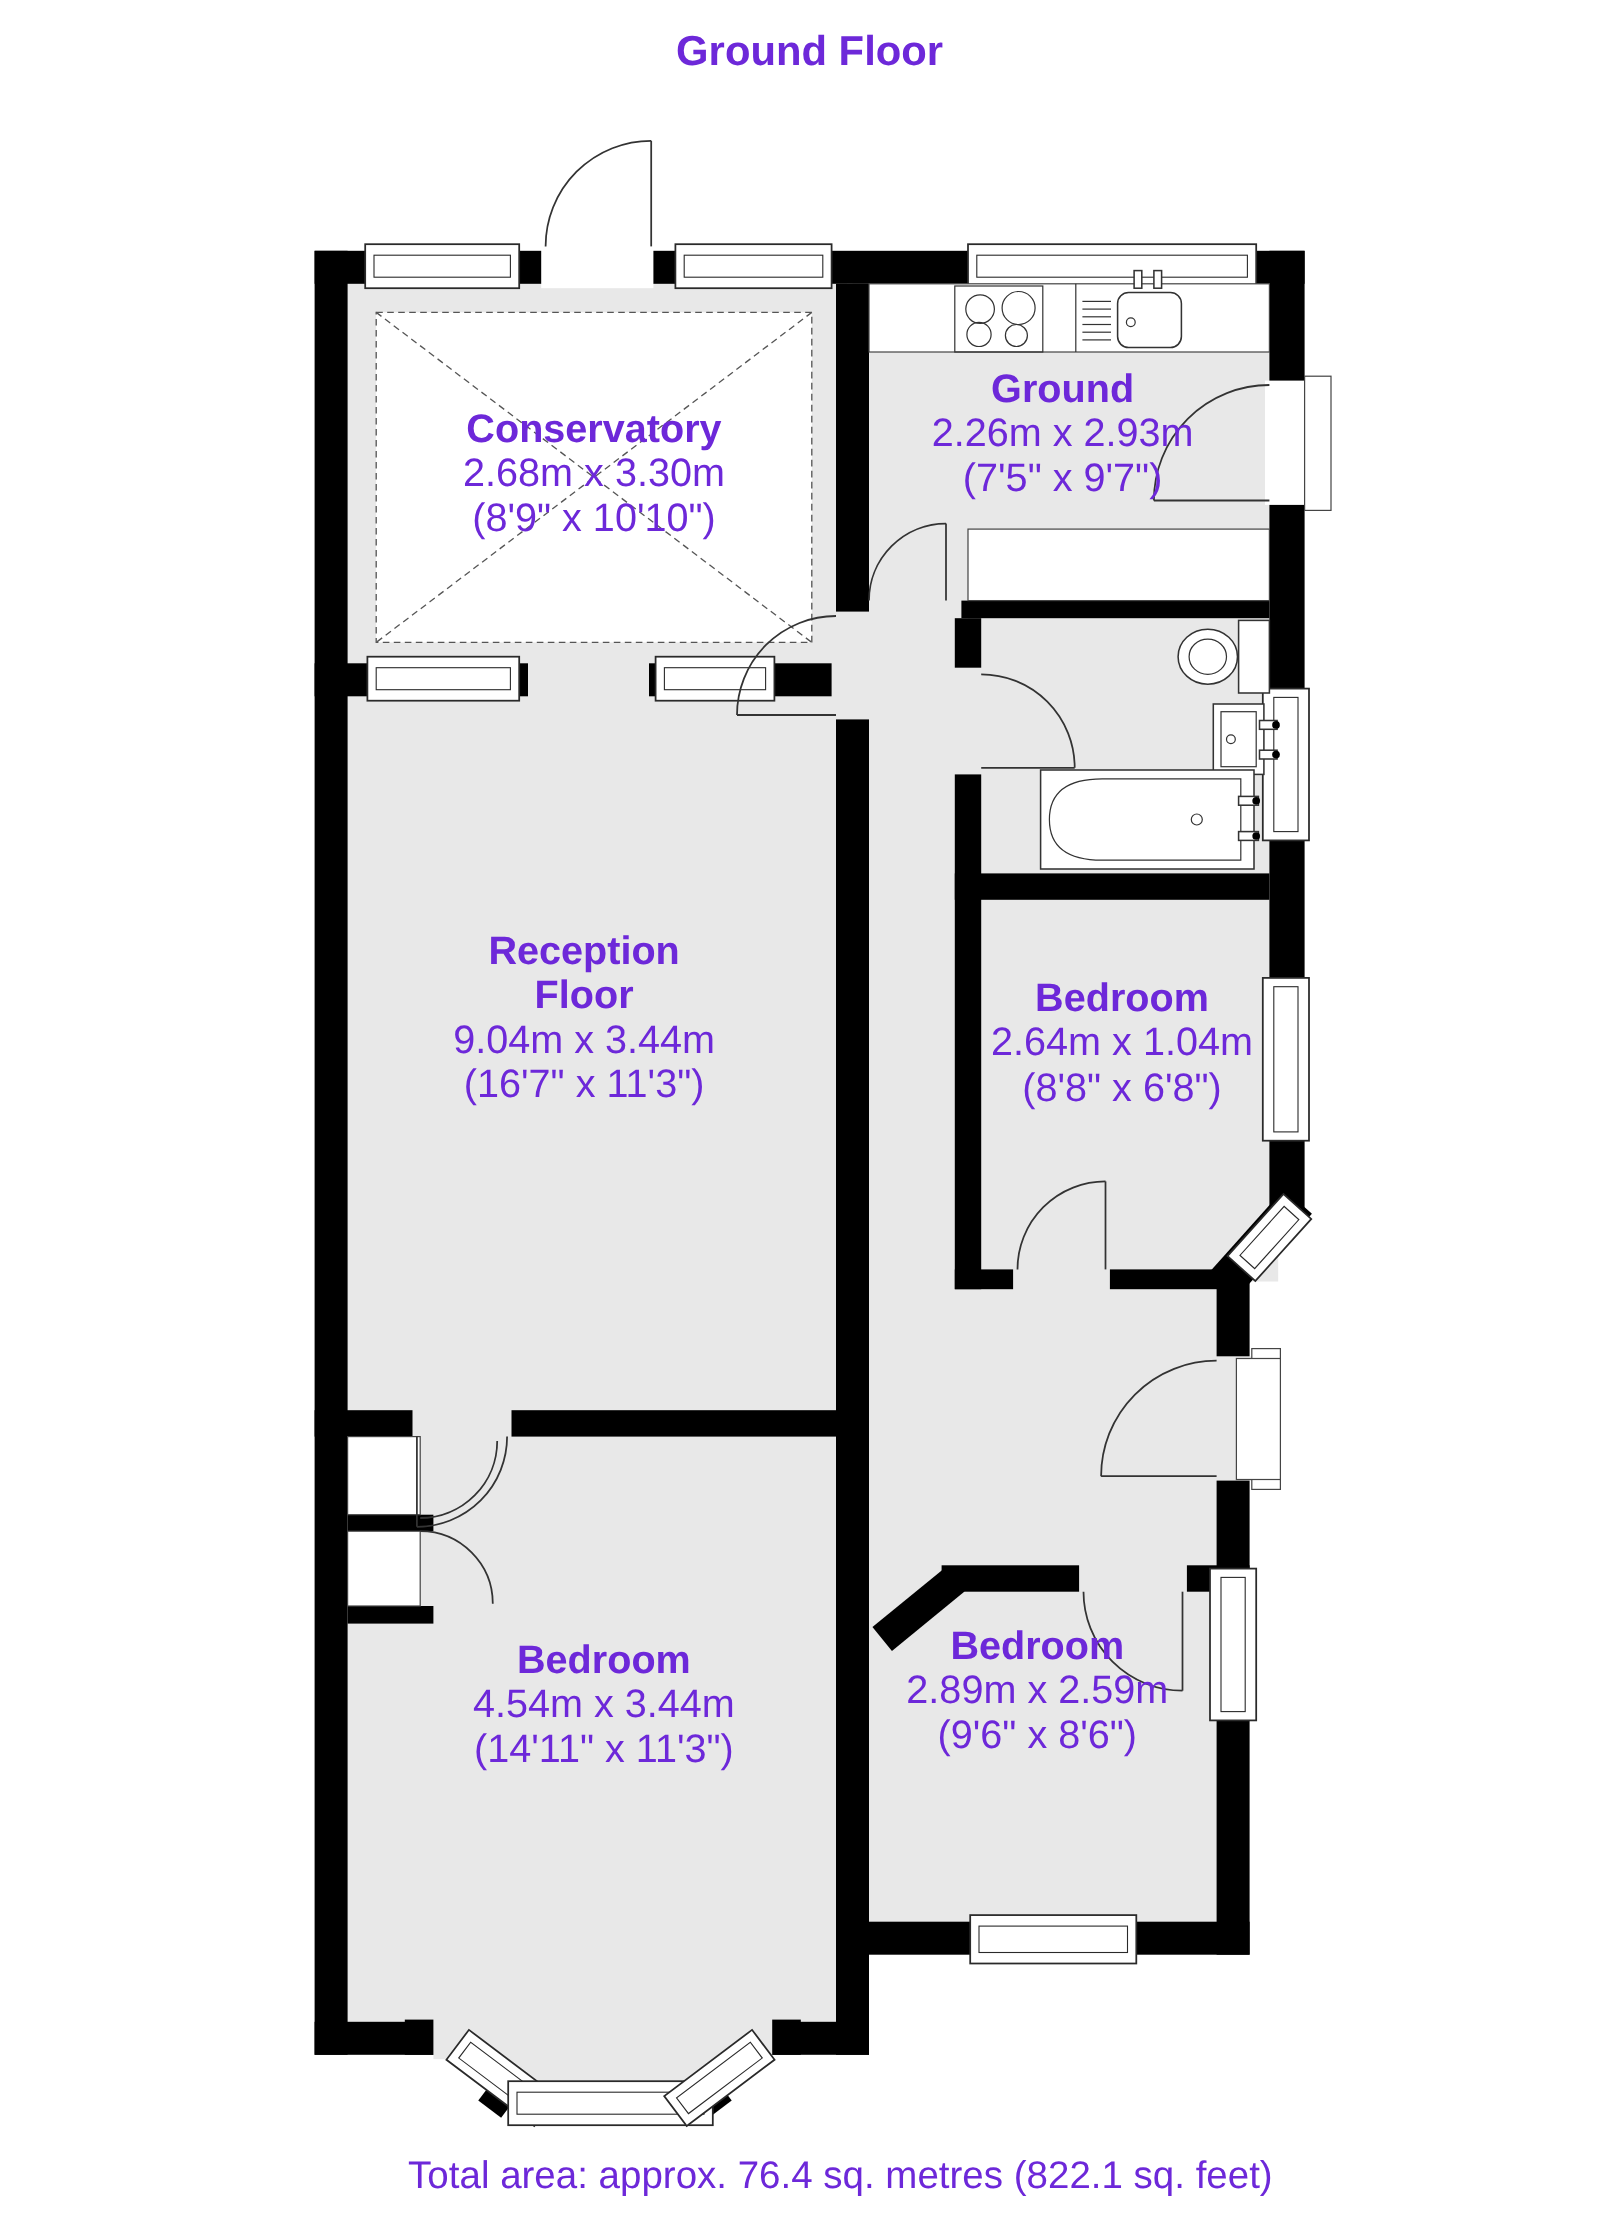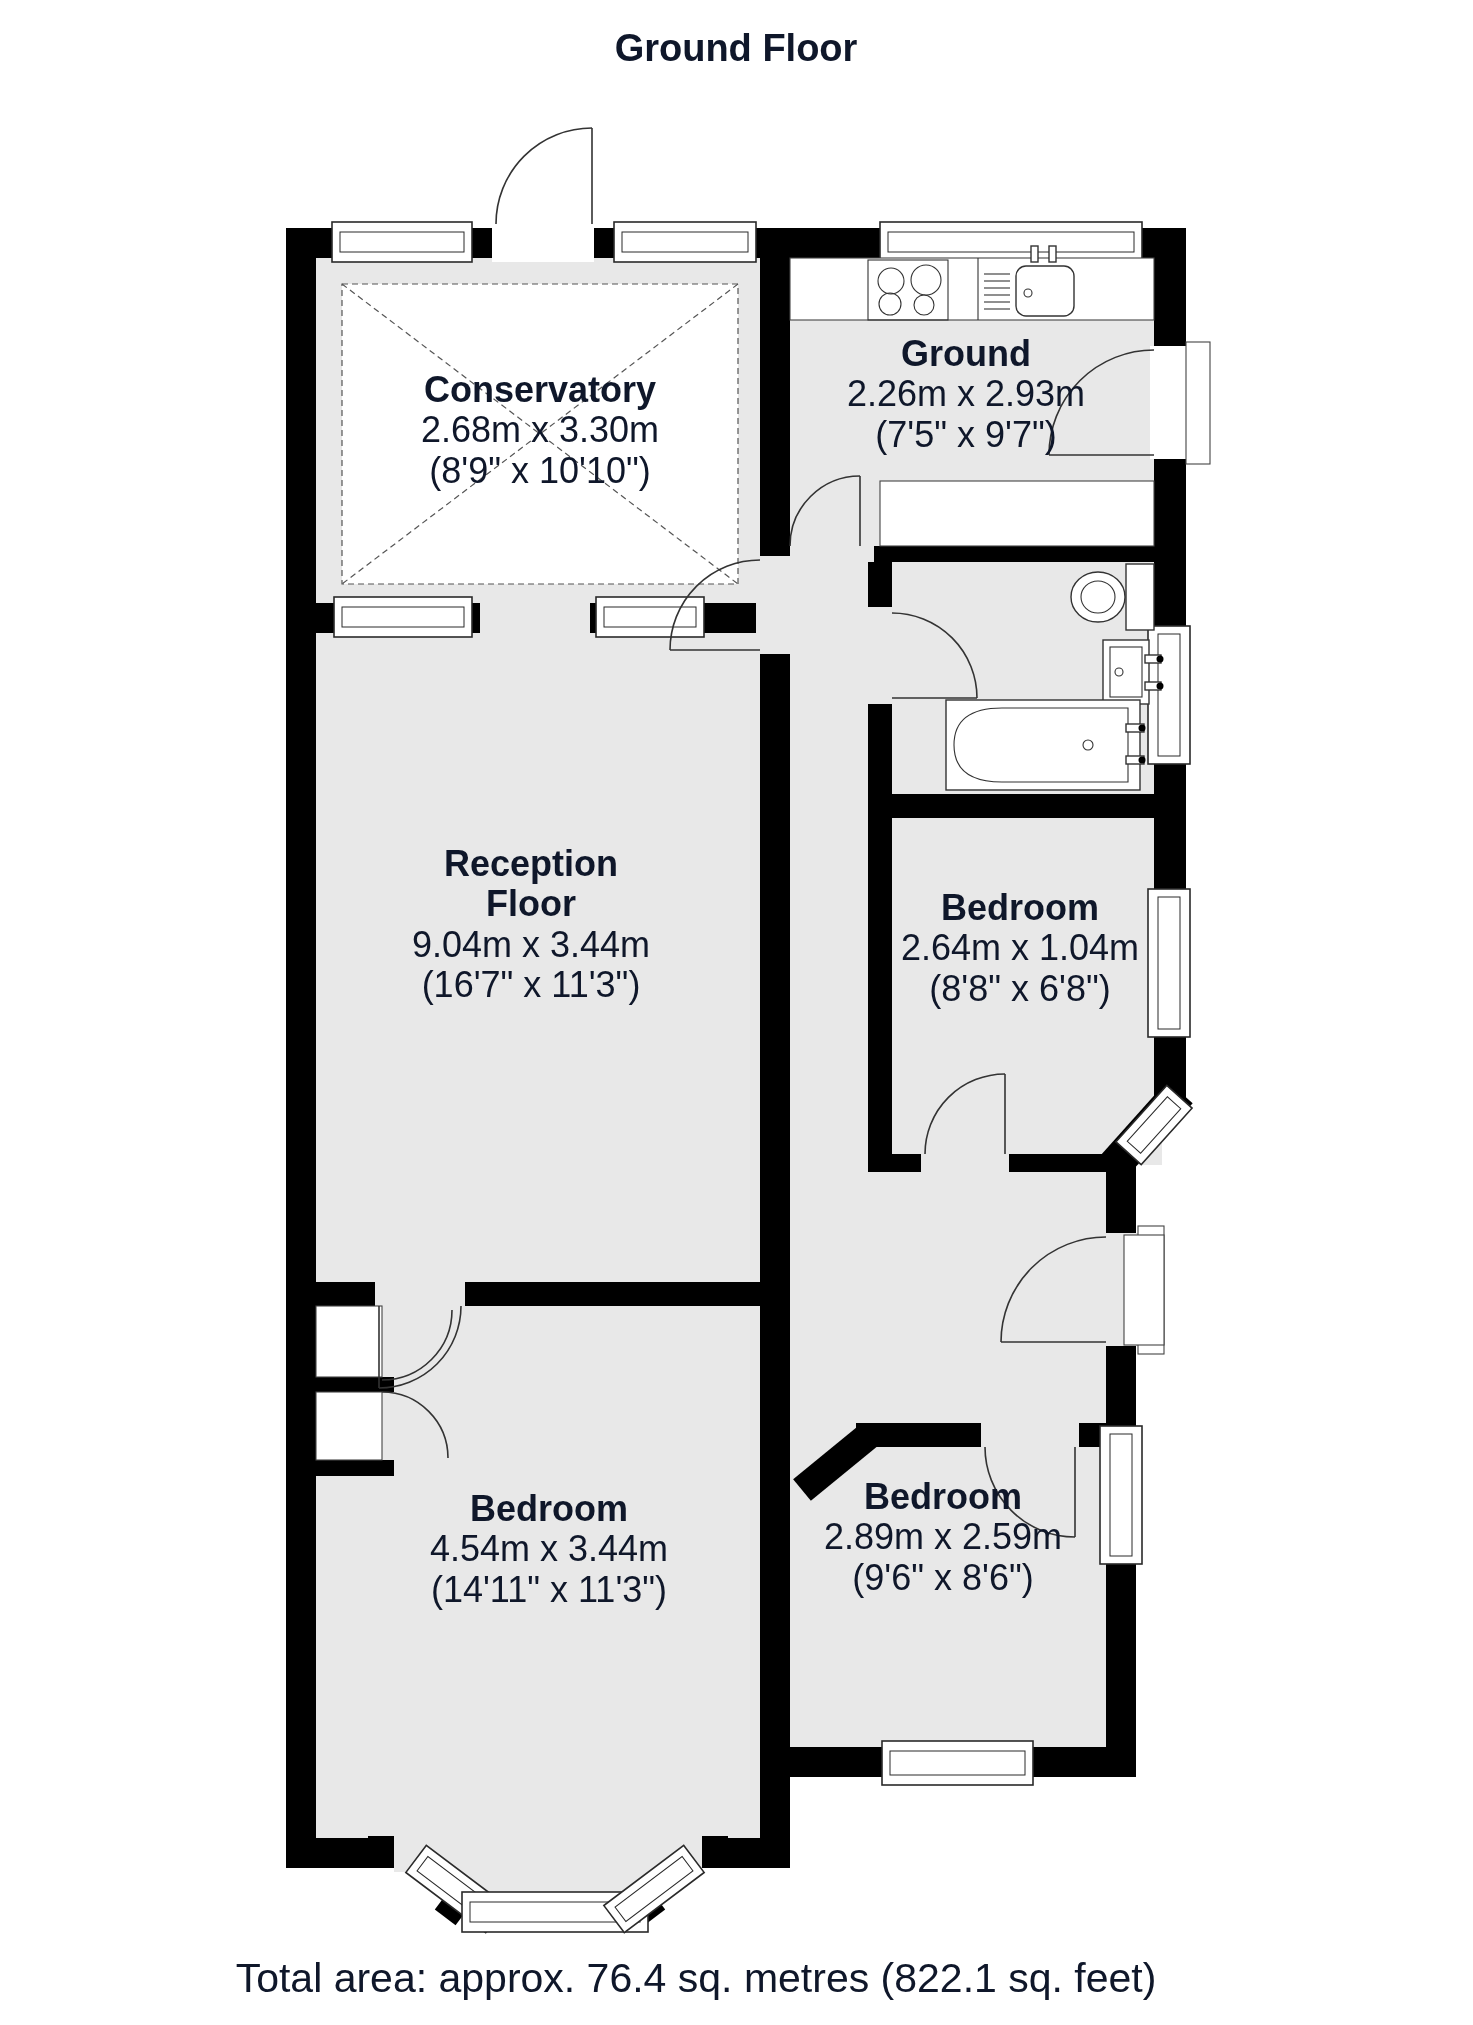--- a/index.html
+++ b/index.html
@@ -1,36 +1,36 @@
 <!DOCTYPE html>
 <html style="--wall: #000000; --room: #e8e8e8; --bg: #ffffff;"><head>
 <meta charset="utf-8">
 <style>
   html,body{margin:0;padding:0;background:#fff;}
   .canvas{position:relative;width:1473px;height:2025px;background:var(--bg,#fff);
-          font-family:"Liberation Sans",sans-serif;color:#0f172a;overflow:hidden;}
+          font-family:"Liberation Sans",sans-serif;color:#6d28d9;overflow:hidden;}
   svg{position:absolute;left:0;top:0;}
   .wall{fill:var(--wall,#000);}
   .wall-line{stroke:var(--wall,#000);}
   .room{fill:var(--room,#e8e8e8);}
   .open{fill:#fff;}
   .gopen{fill:var(--room,#e8e8e8);}
   .win{fill:#fff;stroke:#2a2a2a;stroke-width:1.6;}
   .wini{fill:none;stroke:#2a2a2a;stroke-width:1;}
   .arc{fill:none;stroke:#333;stroke-width:1.6;}
   .fix{fill:#fff;stroke:#333;stroke-width:1.4;}
   .fixl{fill:none;stroke:#333;stroke-width:1.1;}
   .dashr{fill:#fff;stroke:#555;stroke-width:1.2;stroke-dasharray:6 4;}
   .dashl{fill:none;stroke:#555;stroke-width:1.2;stroke-dasharray:6 4;}
   .thin{fill:#fff;stroke:#444;stroke-width:1.1;}
   .blk{fill:#000;}
   .page-title{position:absolute;left:736px;top:48px;transform:translate(-50%,-50%);
               font-size:38px;font-weight:bold;white-space:nowrap;}
-  .footer{position:absolute;left:696px;top:1978px;transform:translate(-50%,-50%);
-          font-size:41px;white-space:nowrap;}
+  .footer{position:absolute;left:764px;top:1978px;transform:translate(-50%,-50%);
+          font-size:35px;white-space:nowrap;}
   .room-label{position:absolute;transform:translate(-50%,-50%);text-align:center;line-height:1.12;}
   .rname{display:block;font-size:36px;font-weight:bold;}
   .rdim{display:block;font-size:36px;}
 </style>
 </head>
 <body>
 
 <div class="canvas">
 
   <div class="page-title">Ground Floor</div>

